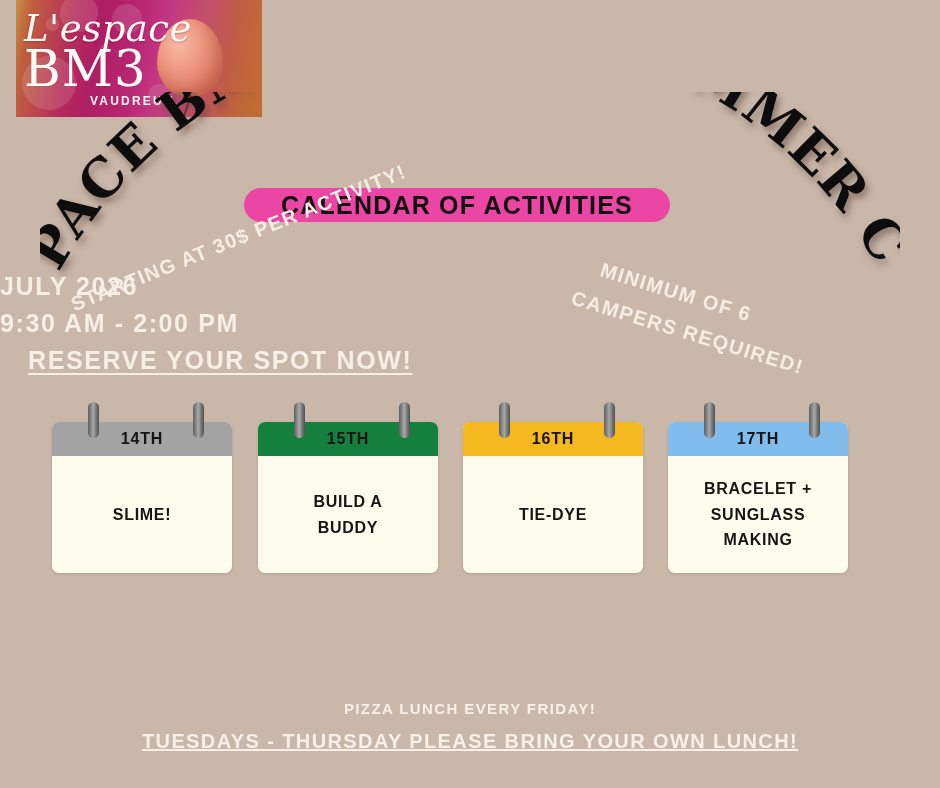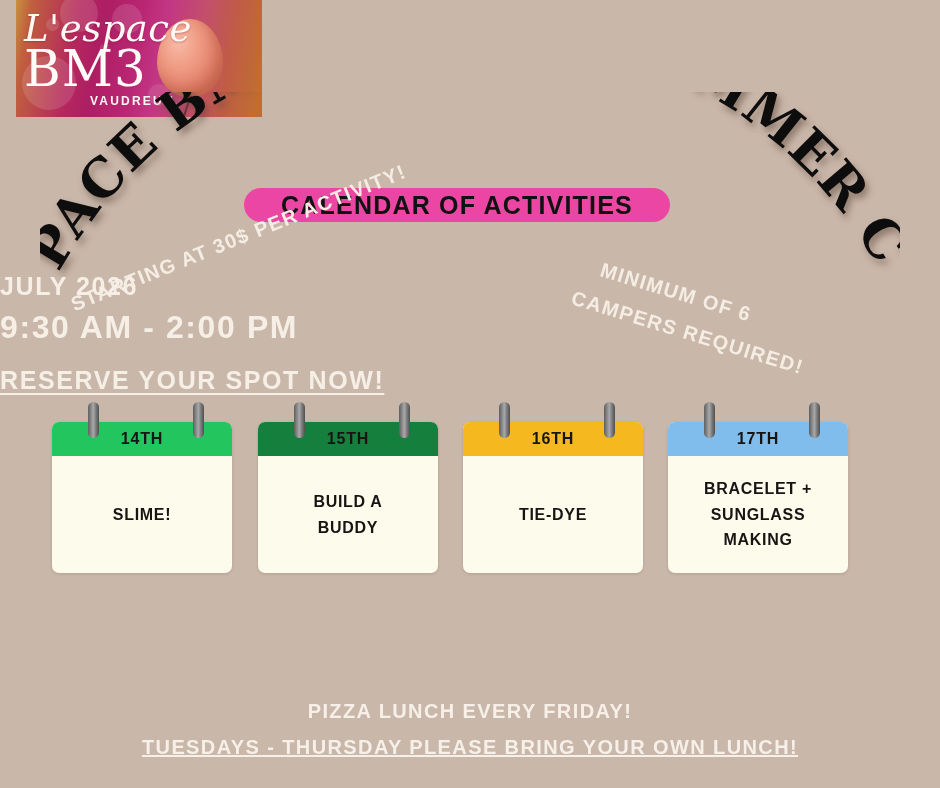--- a/index.html
+++ b/index.html
@@ -160,23 +160,23 @@
     width: 940px;
     text-align: left;
   }
   .center-info div {
     font-family: "Liberation Sans", sans-serif;
     font-weight: bold;
     color: #F6EFE6;
     letter-spacing: 1.6px;
   }
   .info-date  { font-size: 25px; margin-bottom: 8px; }
-  .info-time  { font-size: 32px; margin-bottom: 20px; }
+  .info-time  { font-size: 25px; margin-bottom: 8px; }
   .info-cta   { font-size: 25px; text-decoration: underline;
-                text-underline-offset: 4px; }
+                text-underline-offset: 4px; padding-left: 28px; }
 
   
   .cards {
     position: absolute;
     left: 52px; top: 402px;
     width: 840px; height: 176px;
   }
   .card {
     position: absolute;
     top: 20px;
@@ -238,21 +238,21 @@
     left: 0; top: 700px;
     width: 940px;
     text-align: center;
   }
   .footer div {
     font-family: "Liberation Sans", sans-serif;
     font-weight: bold;
     color: #F7F0E8;
     letter-spacing: 1.4px;
   }
-  .footer-1 { font-size: 20px; margin-bottom: 13px; }
+  .footer-1 { font-size: 15px; margin-bottom: 13px; }
   .footer-2 { font-size: 20px; text-decoration: underline; }
 </style>
 </head>
 <body style="background: rgb(201, 183, 170);">
 
 <div class="logo">
   <div class="bubble b1"></div>
   <div class="bubble b2"></div>
   <div class="bubble b3"></div>
   <div class="bubble b4"></div>
@@ -289,21 +289,21 @@
   <div class="info-date">JULY 2026</div>
   <div class="info-time">9:30 AM - 2:00 PM</div>
   <div class="info-cta">RESERVE YOUR SPOT NOW!</div>
 </div>
 
 <div class="cards">
 
   <div class="ring" style="left:36px"></div>
   <div class="ring" style="left:141px"></div>
   <div class="card card-c0">
-    <div class="card-header" style="background: #22c55e;">
+    <div class="card-header" style="background: #a3a3a3;">
       <span class="card-day">14TH</span>
     </div>
     <div class="card-body">
       <span class="card-title">SLIME!</span>
     </div>
   </div>
 
   <div class="ring" style="left:242px"></div>
   <div class="ring" style="left:347px"></div>
   <div class="card card-c1">

